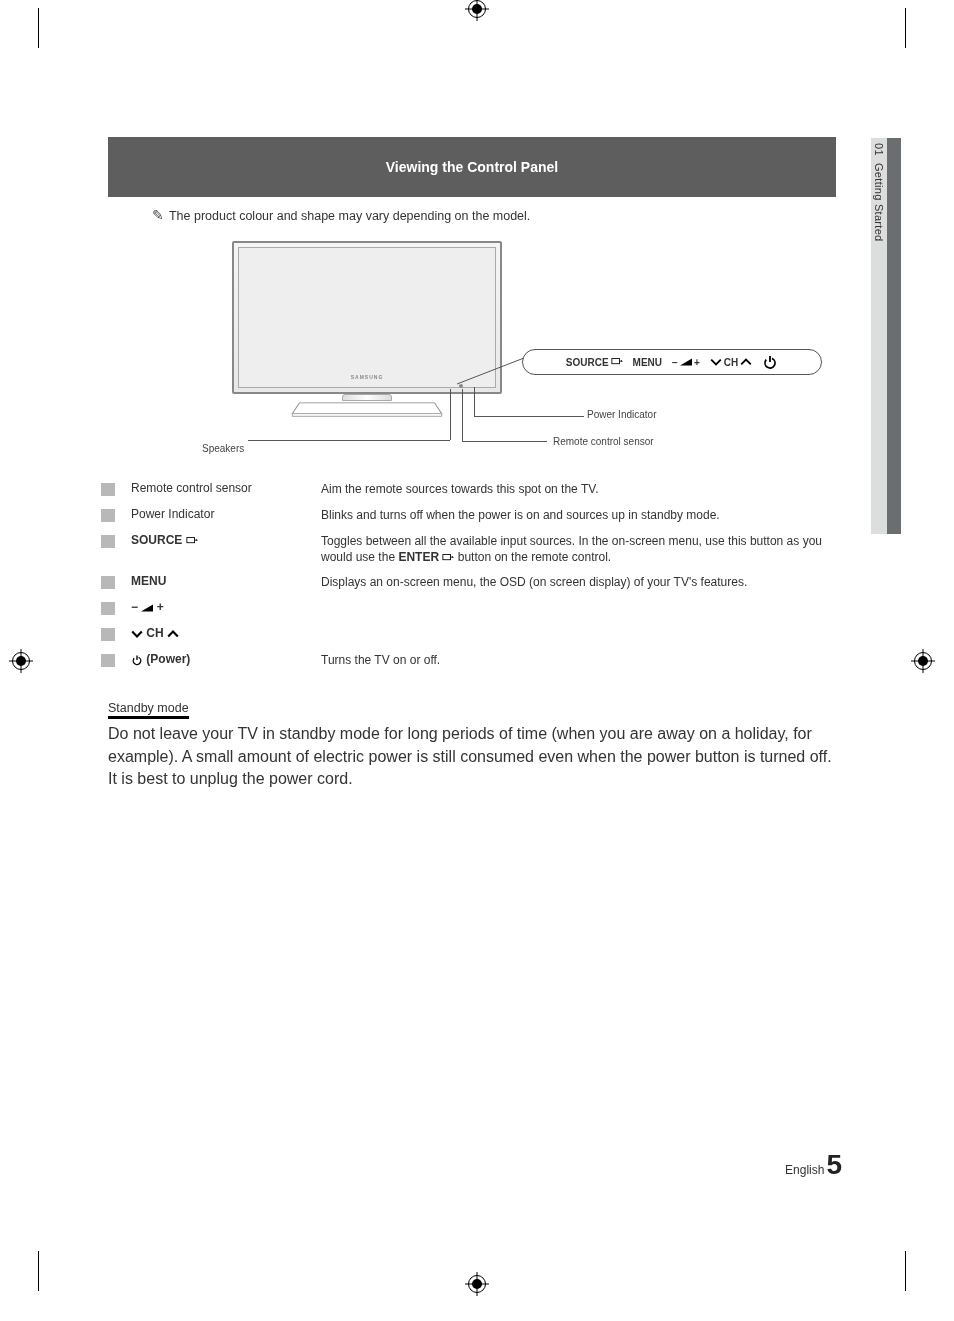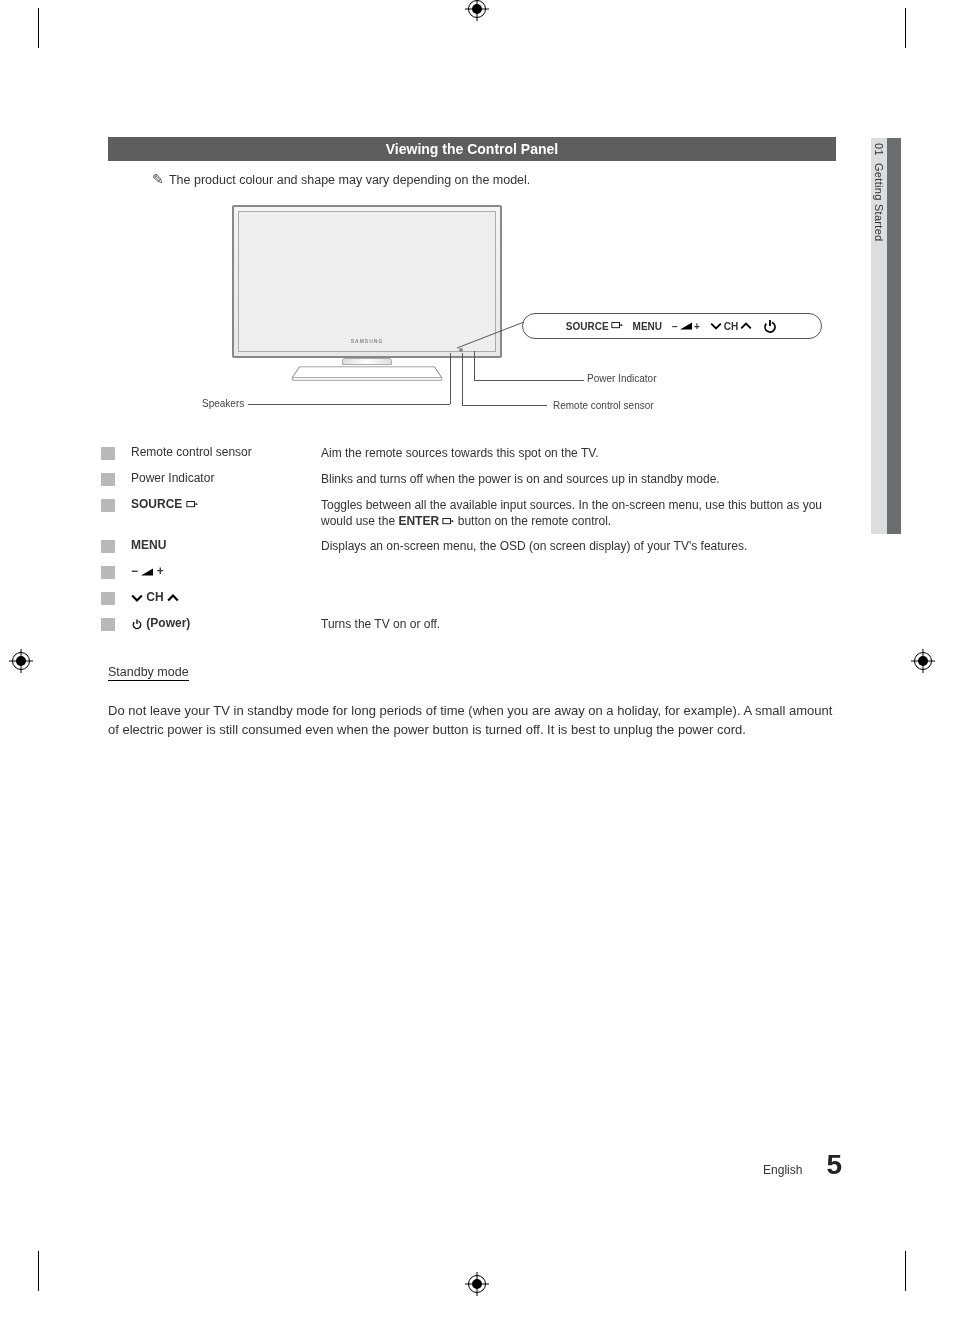--- a/index.html
+++ b/index.html
@@ -14,21 +14,21 @@
     .reg-bot { bottom: 28px; left: 50%; transform: translateX(-50%); }
     .reg-left { top: 50%; left: 12px; transform: translateY(-50%); }
     .reg-right { top: 50%; right: 22px; transform: translateY(-50%); }
     .regmark { width: 18px; height: 18px; border: 1px solid #000; border-radius: 50%; position: relative; background:#fff;}
     .regmark::before, .regmark::after { content:''; position:absolute; background:#000; }
     .regmark::before { left:50%; top:-4px; bottom:-4px; width:1px; transform:translateX(-50%); }
     .regmark::after { top:50%; left:-4px; right:-4px; height:1px; transform:translateY(-50%); }
     .regmark span { position:absolute; top:3px; left:3px; right:3px; bottom:3px; background:#000; border-radius:50%;}
     
     .content { position: absolute; left: 108px; top: 137px; width: 728px; }
-    .header-bar { background: #5e5e5e; color: #fff; font-weight: bold; text-align: center; padding: 4px 0; font-size: 14px; margin-bottom: 10px; }
+    .header-bar { background: #5e5e5e; color: #fff; font-weight: bold; text-align: center; padding: 22px 0; font-size: 14px; margin-bottom: 10px; }
     .note-line { font-size: 12.5px; margin-bottom: 18px; margin-left: 44px; }
     .note-icon { font-size: 14px; color:#444; margin-right:2px;}
     
     .diagram { position: relative; width: 600px; height: 225px; margin: 0 auto 10px; }
     .tv-frame { position: absolute; left: 60px; top: 0; width: 270px; height: 153px; border: 2px solid #888; border-radius: 2px; background: linear-gradient(to bottom, #f5f5f5, #e8e8e8); }
     .tv-inner { position: absolute; inset: 4px; border: 1px solid #aaa; background:#eee;}
     .tv-logo { position: absolute; bottom: 12px; left: 50%; transform: translateX(-50%); font-size: 5px; letter-spacing: 1px; color: #888; font-weight: bold;}
     .tv-stand-top { position:absolute; left: 170px; top:153px; width:50px; height:7px; background: linear-gradient(to right,#ddd,#fff,#ddd); border:1px solid #aaa; border-radius: 3px 3px 0 0;}
     .tv-base { position:absolute; left: 110px; top:160px; width:170px; height:18px; }
     .tv-base svg { width:100%; height:100%; }
@@ -41,30 +41,30 @@
     
     .lbl { position:absolute; font-size:10px; color:#444;}
     
     .table { width: 742px; margin-left:-7px; margin-top:5px;}
     .trow { display: flex; align-items: flex-start; border-top: 1px solid transparent;}
     .tcell-l { width: 30px; flex-shrink:0; padding:6px 0;}
     .gray-bar { width: 14px; height: 13px; background: #b8b8b8;}
     .tcell-name { width: 190px; flex-shrink:0; font-size: 12px; padding: 4px 0; font-weight:bold;}
     .tcell-desc { flex: 1; font-size: 12px; padding: 4px 0; line-height: 1.35;}
     
-    .standby-h { font-size: 12.5px; font-weight: normal; border-bottom: 1px solid #000000; display: inline-block; padding-bottom: 1px; margin-top: 28px; margin-bottom: 21px;}
-    .standby-p { font-size: 13px; line-height: 1.4;}
+    .standby-h { font-size: 12.5px; font-weight: normal; border-bottom: 3px solid #000000; display: inline-block; padding-bottom: 1px; margin-top: 28px; margin-bottom: 4px;}
+    .standby-p { font-size: 16px; line-height: 1.4;}
     
     .side-tab { position: absolute; right: 67px; top: 138px; width: 16px; height: 396px; }
     .side-tab-gray { width:16px; height:396px; background:#dcdede;}
     .side-tab-dark { position:absolute; top:0; right:-14px; width:14px; height:396px; background:#6a6e71;}
     .side-tab-text { position:absolute; top:5px; left:0; right:0; writing-mode: vertical-rl; text-orientation: mixed; font-size: 11px; display:flex; align-items:center; justify-content:flex-start; white-space:nowrap; letter-spacing:0.3px;}
     .side-num { font-weight: normal; }
     
-    .footer { position: absolute; bottom: 140px; right: 112px; font-size: 12px; display:flex; align-items:baseline; gap:24px;margin-left:24px;}
+    .footer { position: absolute; bottom: 140px; right: 112px; font-size: 12px; display:flex; align-items:baseline; gap:2px;margin-left:24px;}
     .footer .pg { font-size: 28px; font-weight: bold; color:#222;}
     
     .print-footer { position:absolute; bottom: 32px; left: 60px; right: 50px; font-size: 9px; color:#666; display:flex; justify-content:space-between;}
     
     svg.mini { width:12px; height:10px; vertical-align:middle;}
   </style>
 </head>
 <body>
 
 <div class="page">
@@ -162,21 +162,21 @@
         </svg>
 
       <div class="lbl" style="left:415px; top:168px;">Power Indicator</div>
       <div class="callout-line v" style="left:302px; top:146px; height:30px;"></div>
       <div class="callout-line" style="left:302px; top:175px; width:110px;"></div>
 
       <div class="lbl" style="left:381px; top:195px;">Remote control sensor</div>
       <div class="callout-line v" style="left:290px; top:148px; height:53px;"></div>
       <div class="callout-line" style="left:290px; top:200px; width:85px;"></div>
 
-      <div class="lbl" style="left:30px; top:193px;">Speakers</div>
+      <div class="lbl" style="left:30px; top:202px;">Speakers</div>
       <div class="callout-line" style="left:76px; top:199px; width:202px;"></div>
       <div class="callout-line v" style="left:278px; top:148px; height:51px;"></div>
     </div>
 
     <div class="table">
       <div class="trow">
         <div class="tcell-l">
             <div class="gray-bar"></div>
           </div>
         <div class="tcell-name" style="font-weight:normal;">Remote control sensor</div>

